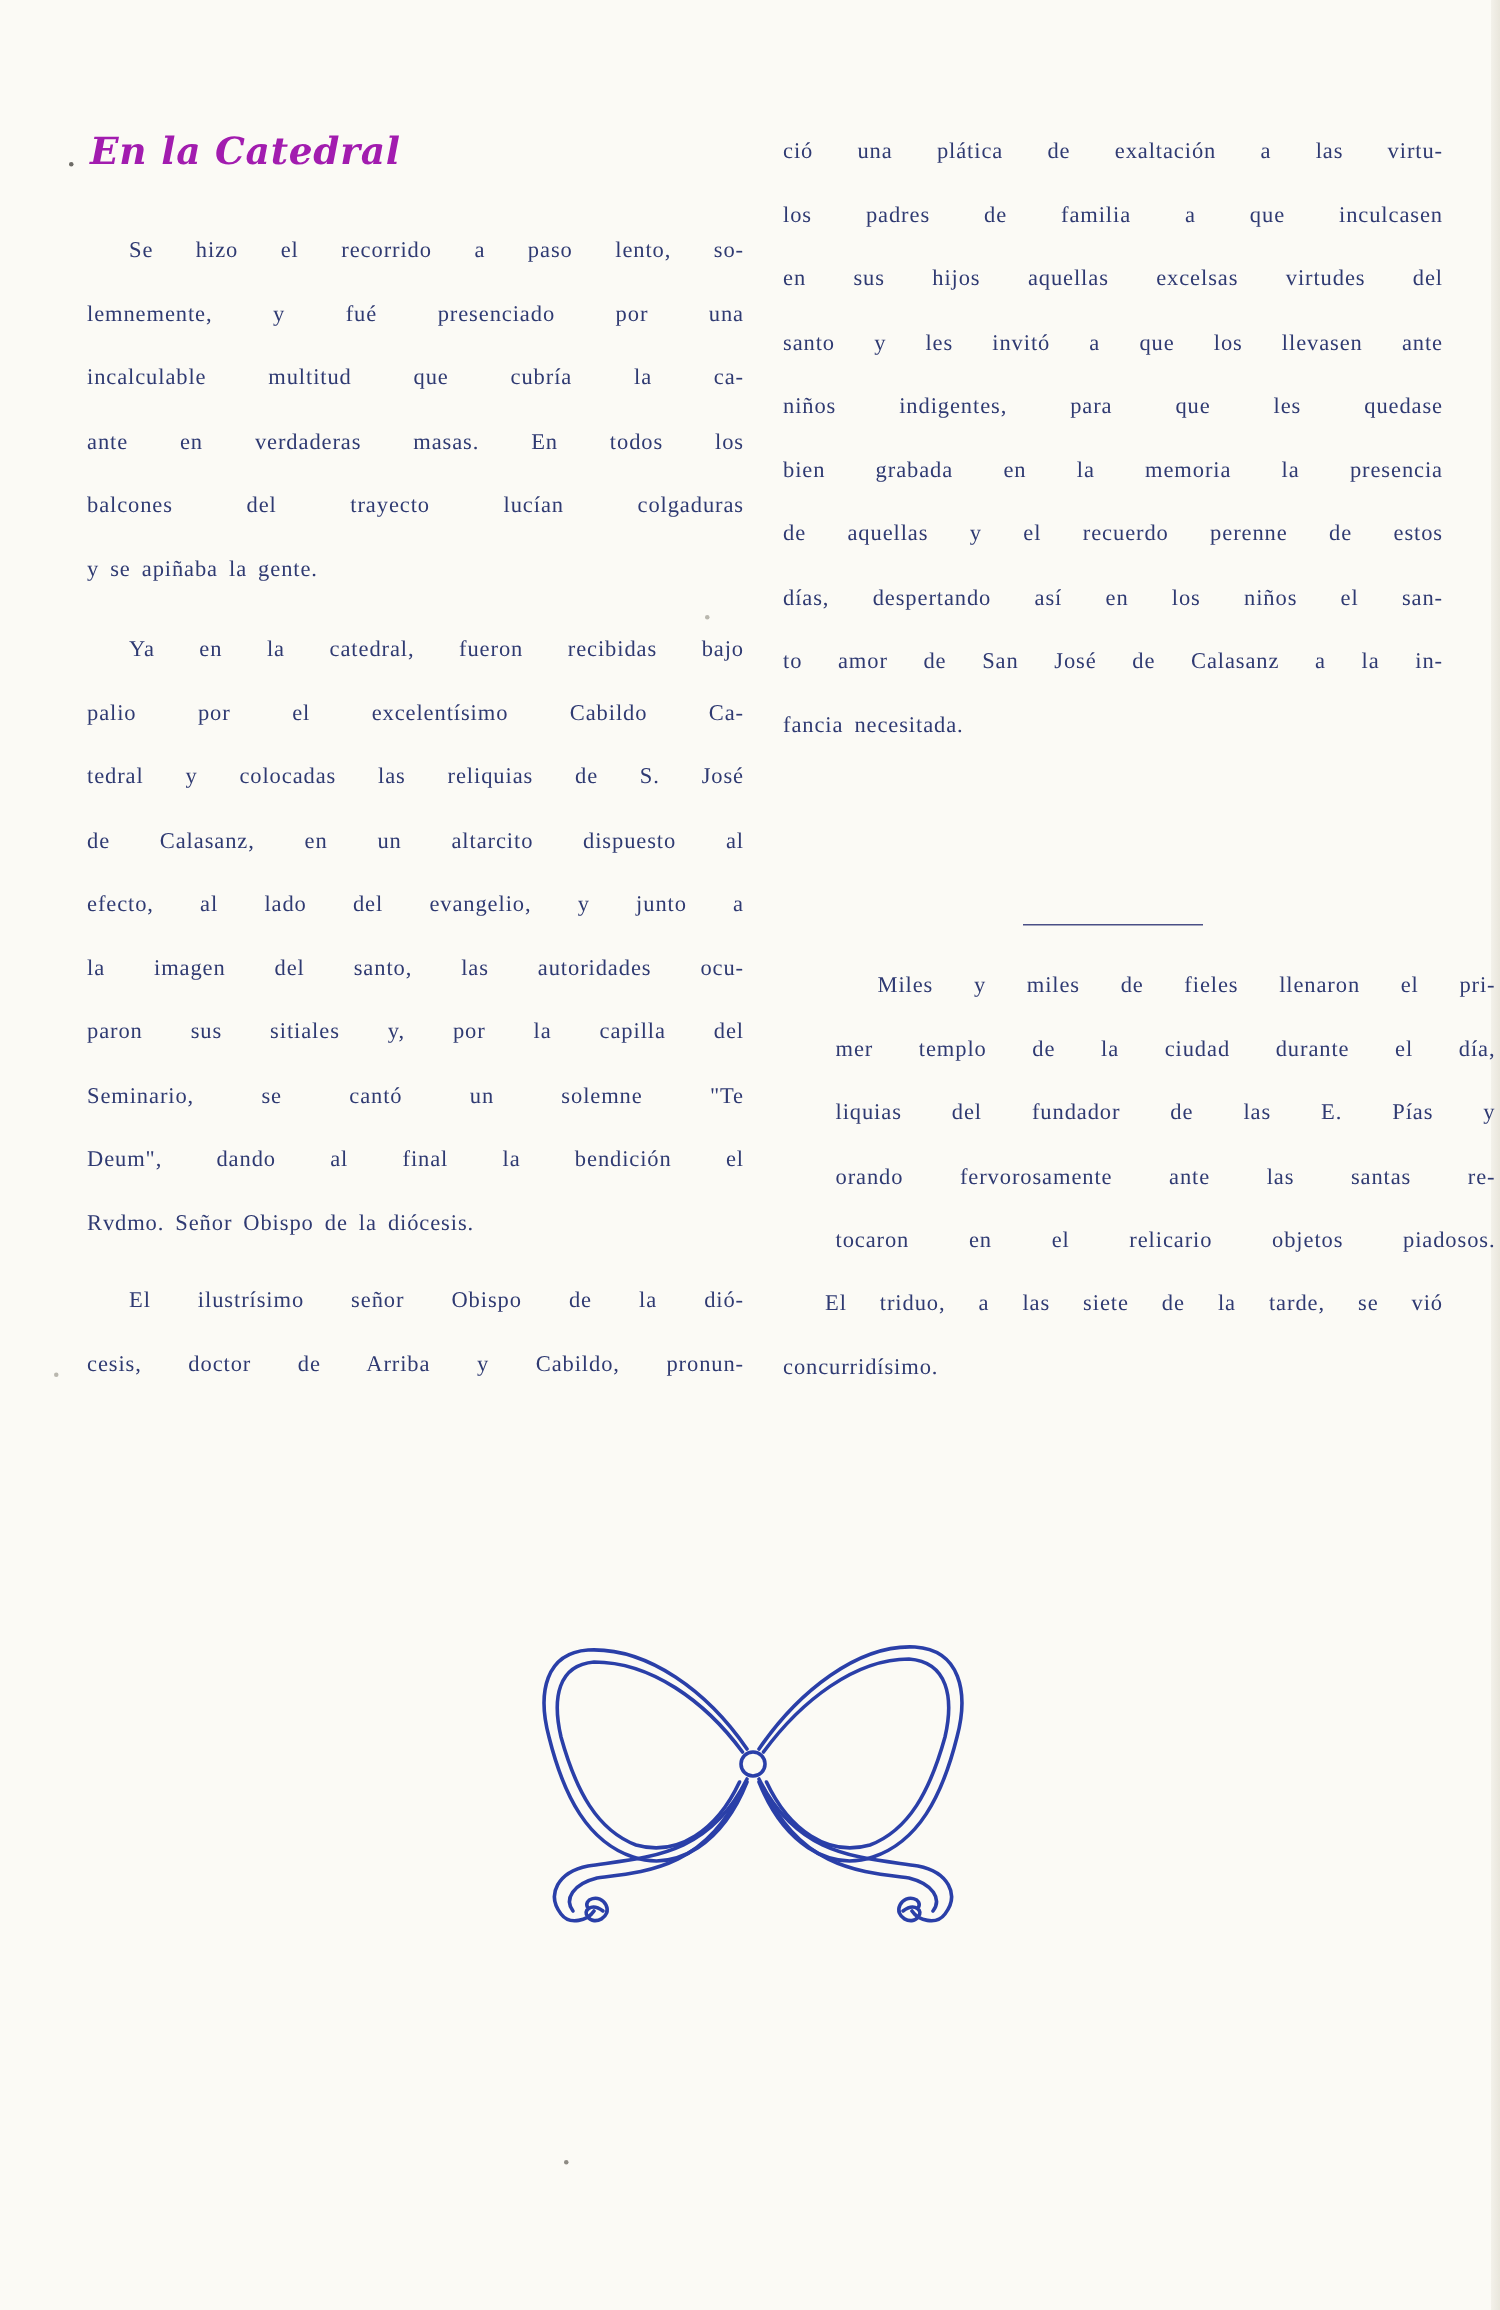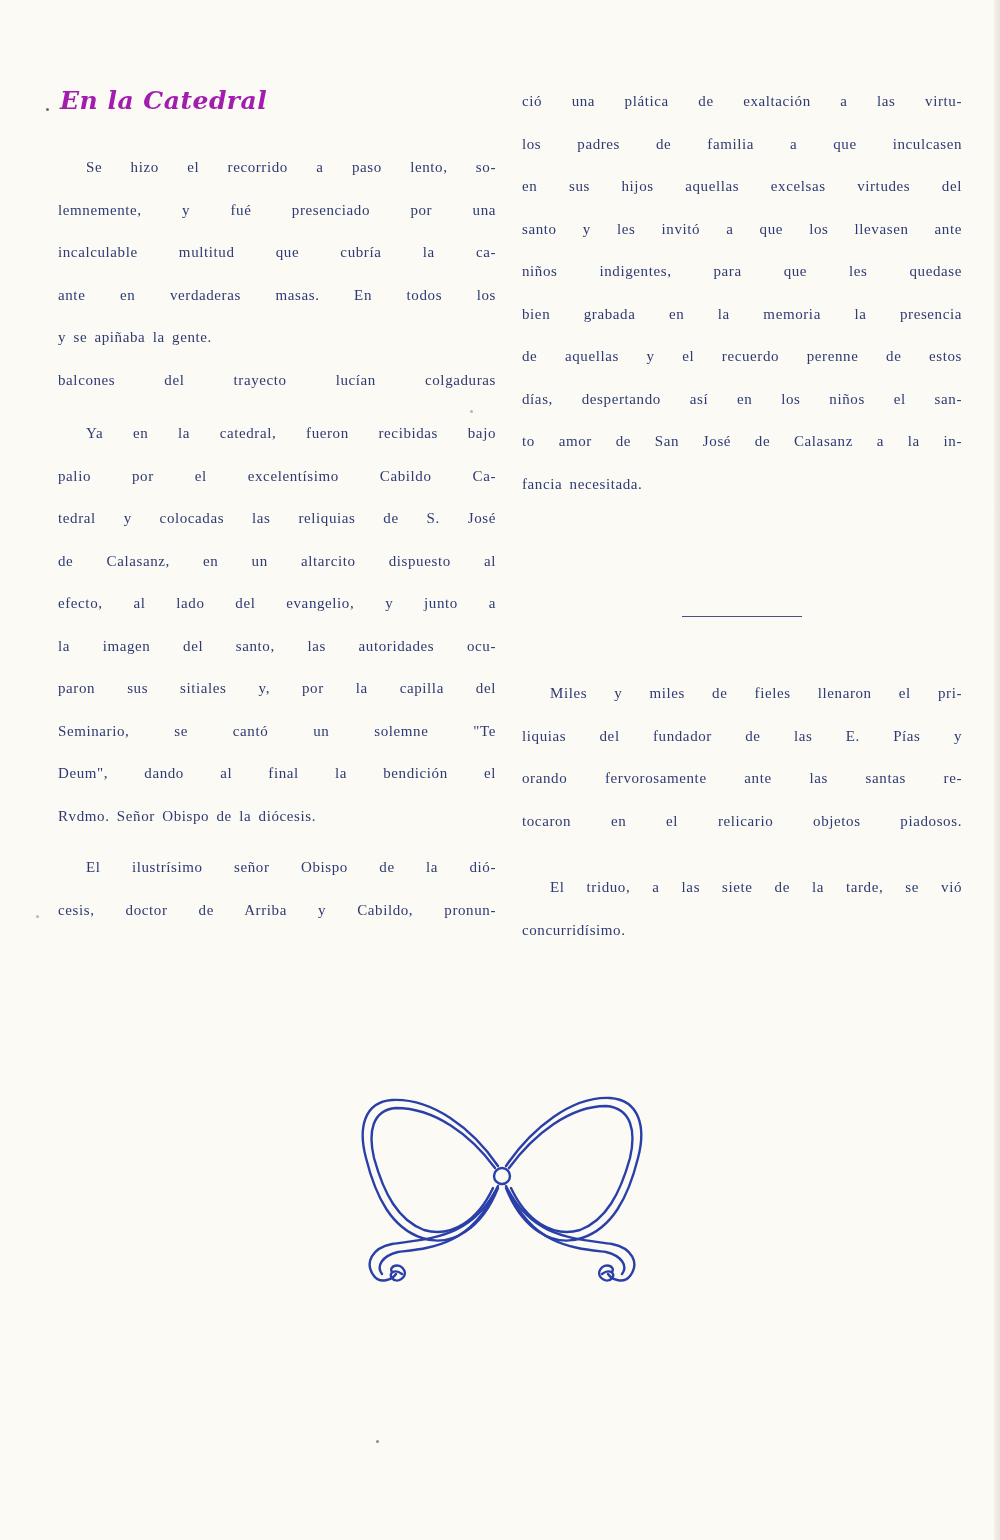--- a/index.html
+++ b/index.html
@@ -64,22 +64,22 @@
 <div class="page-edge"></div>
 
 <h2 class="heading">En la Catedral</h2>
 
 <div class="column col-left">
   <p class="para indent-first" style="position:absolute; top:146px; width:438px;">
     <span class="line indent">Se hizo el recorrido a paso lento, so-</span>
     <span class="line">lemnemente, y fué presenciado por una</span>
     <span class="line">incalculable multitud que cubría la ca-</span>
     <span class="line">ante en verdaderas masas. En todos los</span>
+    <span class="line">balcones del trayecto lucían colgaduras</span>
     <span class="line last">y se apiñaba la gente.</span>
-    <span class="line">balcones del trayecto lucían colgaduras</span>
   </p>
 
   <p class="para" style="position:absolute; top:412px; width:438px;">
     <span class="line indent">Ya en la catedral, fueron recibidas bajo</span>
     <span class="line">palio por el excelentísimo Cabildo Ca-</span>
     <span class="line">tedral y colocadas las reliquias de S. José</span>
     <span class="line">de Calasanz, en un altarcito dispuesto al</span>
     <span class="line">efecto, al lado del evangelio, y junto a</span>
     <span class="line">la imagen del santo, las autoridades ocu-</span>
     <span class="line">paron sus sitiales y, por la capilla del</span>
@@ -101,28 +101,29 @@
     <span class="line">en sus hijos aquellas excelsas virtudes del</span>
     <span class="line">santo y les invitó a que los llevasen ante</span>
     <span class="line">niños indigentes, para que les quedase</span>
     <span class="line">bien grabada en la memoria la presencia</span>
     <span class="line">de aquellas y el recuerdo perenne de estos</span>
     <span class="line">días, despertando así en los niños el san-</span>
     <span class="line">to amor de San José de Calasanz a la in-</span>
     <span class="line last">fancia necesitada.</span>
   </p>
 
-  <p class="para" style="position:absolute; top:672px; width:440px;">
+  <p class="para" style="position:absolute; top:636px; width:440px;margin-left:35px;">
     <span class="line indent">Miles y miles de fieles llenaron el pri-</span>
+    <span class="line">mer templo de la ciudad durante el día,</span>
     <span class="line">liquias del fundador de las E. Pías y</span>
     <span class="line">orando fervorosamente ante las santas re-</span>
     <span class="line">tocaron en el relicario objetos piadosos.</span>
   </p>
 
-  <p class="para" style="position:absolute; top:866px; width:440px;">
+  <p class="para" style="position:absolute; top:848px; width:440px;">
     <span class="line indent">El triduo, a las siete de la tarde, se vió</span>
     <span class="line last">concurridísimo.</span>
   </p>
 </div>
 
 <div class="divider"></div>
 
 <svg class="bow" viewBox="0 0 300 210" fill="none" stroke="#2a3fa8" stroke-width="2.4" stroke-linecap="round" stroke-linejoin="round">
 
   <path d="M146 78 C 120 40, 80 10, 40 12 C 12 14, 6 40, 14 70 C 24 110, 40 140, 70 150 C 100 160, 130 140, 146 100"></path>

